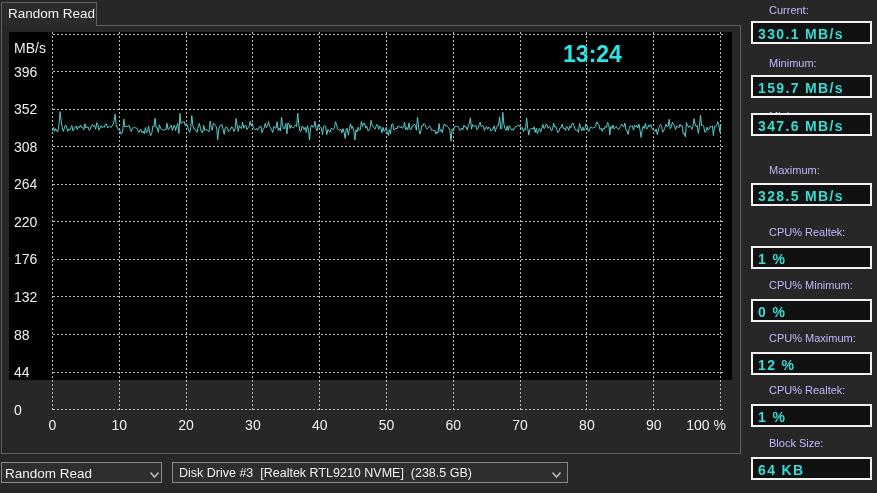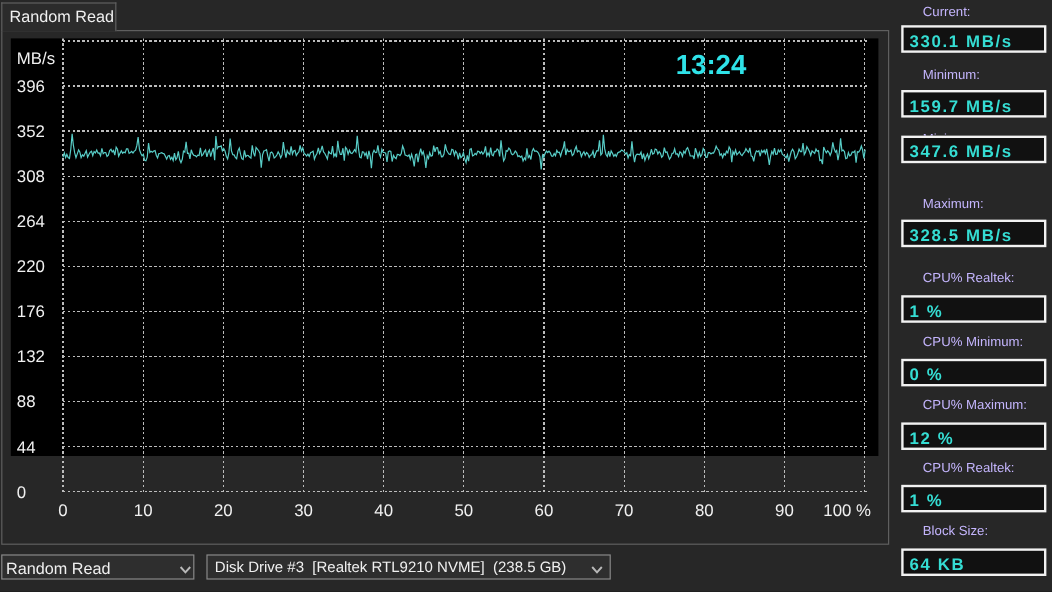--- a/index.html
+++ b/index.html
@@ -88,15 +88,15 @@
 <div class="lbl" style="top:331.5px">CPU% Maximum:</div>
 <div class="vbox" style="top:351.5px">12 %</div>
 <div class="lbl" style="top:384.0px">CPU% Realtek:</div>
 <div class="vbox" style="top:403.5px">1 %</div>
 <div class="lbl" style="top:437.0px">Block Size:</div>
 <div class="vbox" style="top:456.5px">64 KB</div>
 <div class="combo" style="left:1px;width:161px;">Random Read
 <svg class="chev" style="right:1px" width="11" height="8">
       <path d="M1.5,1.5 L5.5,6 L9.5,1.5" fill="none" stroke="#b8b8b8" stroke-width="1.6"></path>
     </svg></div>
-<div class="combo" style="left:172px;width:337px;padding-left:6px;font-size:12.5px;">Disk Drive #3&nbsp;&nbsp;[Realtek RTL9210 NVME]&nbsp;&nbsp;(238.5 GB)
+<div class="combo" style="left:172px;width:396px;padding-left:6px;font-size:12.5px;">Disk Drive #3&nbsp;&nbsp;[Realtek RTL9210 NVME]&nbsp;&nbsp;(238.5 GB)
 <svg class="chev" style="right:5px" width="11" height="8">
       <path d="M1.5,1.5 L5.5,6 L9.5,1.5" fill="none" stroke="#b8b8b8" stroke-width="1.6"></path>
     </svg></div>
 </body></html>

